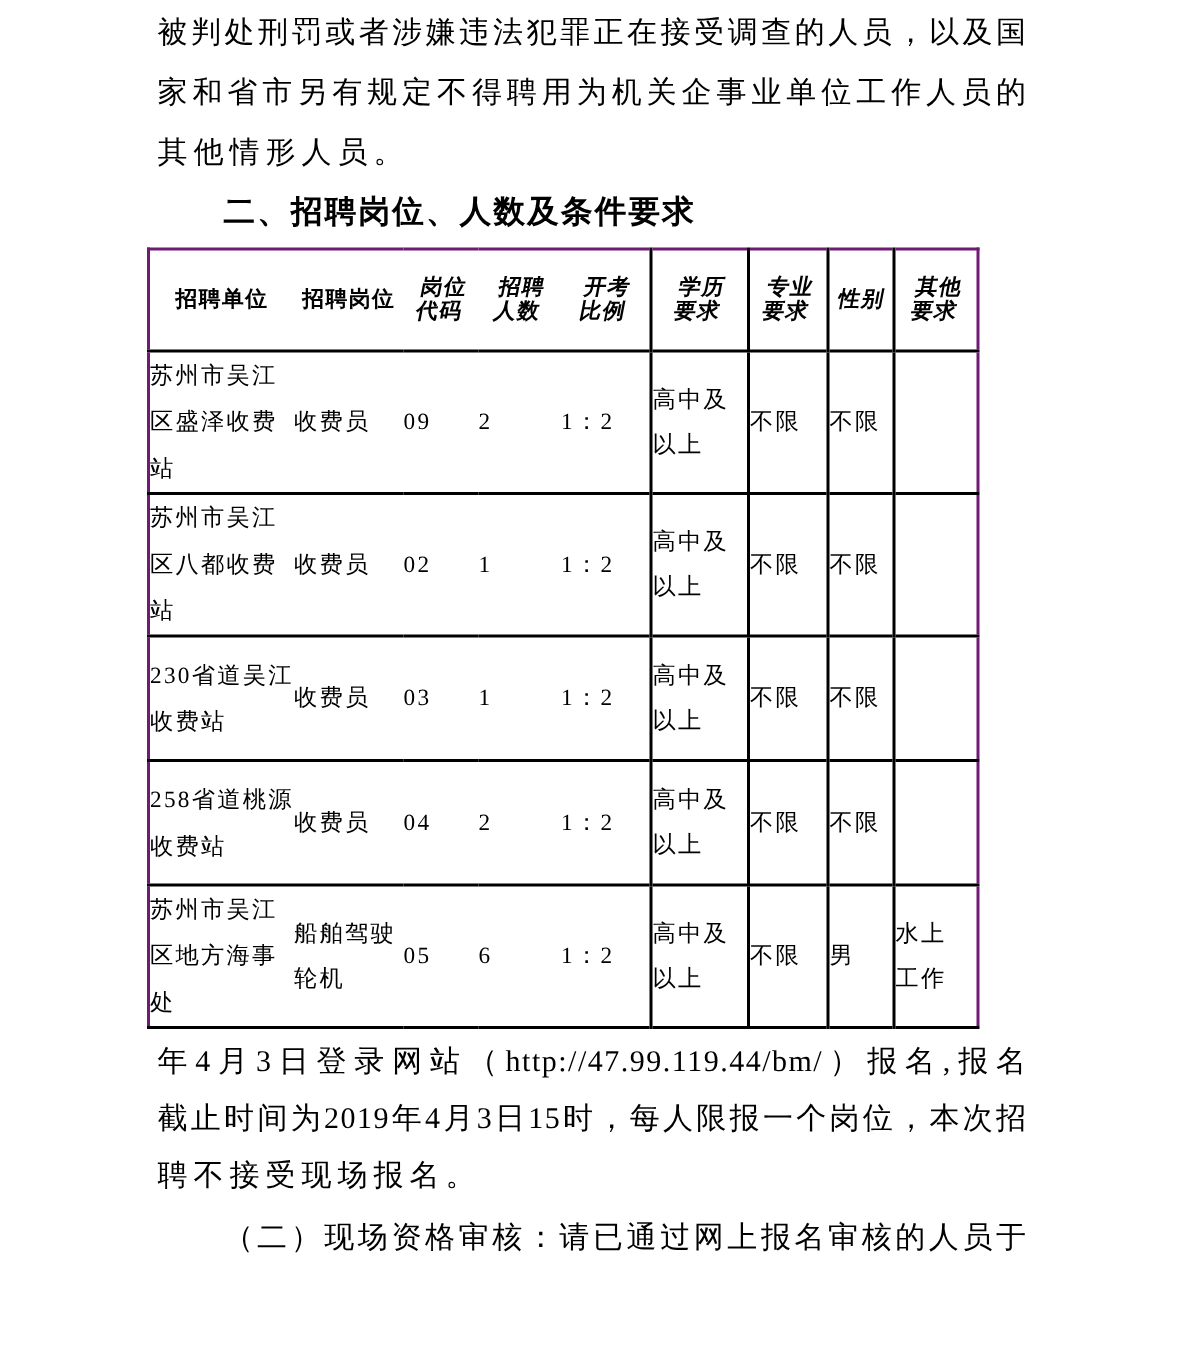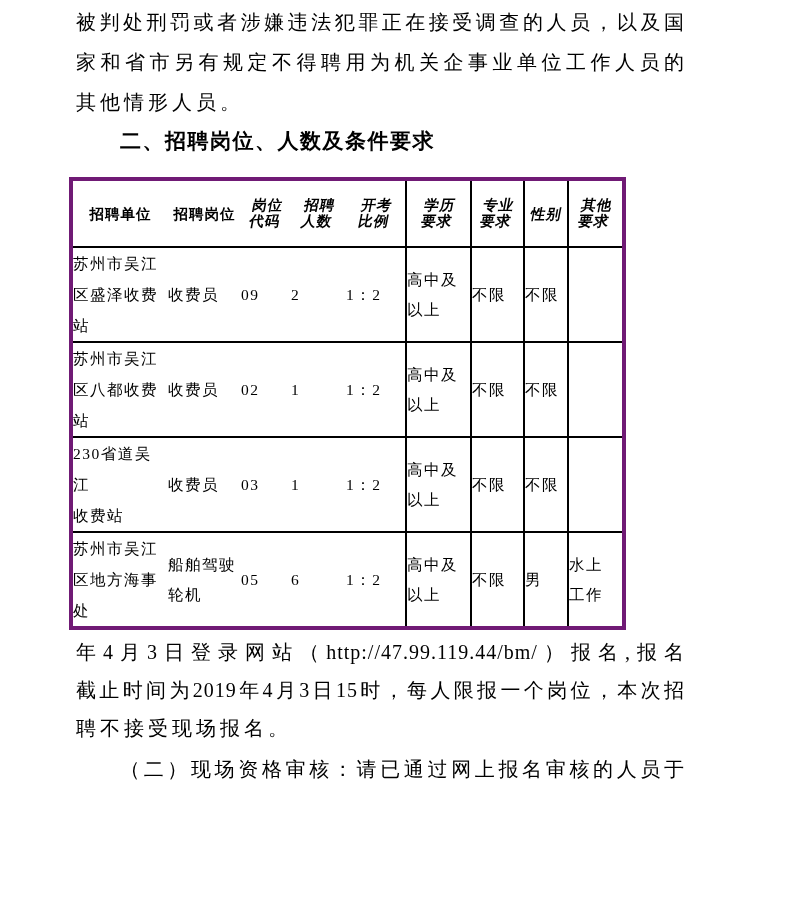--- a/index.html
+++ b/index.html
@@ -1,39 +1,39 @@
 <!DOCTYPE html>
 <html><head>
 <meta charset="utf-8">
 <style>
   html,body { margin:0; padding:0; background:#ffffff; }
   body {
     width:800px; height:910px; overflow:hidden;
     color:#000000;
     font-family:"Liberation Serif","DejaVu Serif",serif;
   }
-  .page { box-sizing:border-box; width:800px; height:910px; padding:2px 115px 0 76px; }
+  .page { box-sizing:border-box; width:800px; height:910px; padding:2px 115px 0 105px; }
 
   
   .para .line { font-size:20px; line-height:40px; letter-spacing:4px; white-space:nowrap; }
   .para .line.j { text-align:justify; text-align-last:justify; white-space:normal; letter-spacing:1px; }
   .para .line.ind { text-indent:44px; }
   .para.below .line { line-height:38px; }
   .para.below { margin-top:3px; }
 
   .heading {
     font-family:Liberation Serif, serif;
     font-weight:bold; font-size:21px; line-height:38px;
     text-indent:44px; letter-spacing:1.5px; white-space:nowrap;
   }
 
   table.recruit {
     border-collapse:collapse; table-layout:fixed;
-    width:553px; margin-left:-7px; margin-top:17px;
-    border:4px solid #701a75;
+    width:553px; margin-left:-7px; margin-top:5px;
+    border:2px solid #701a75;
   }
   table.recruit tr { border-bottom:2px solid #000; }
   table.recruit th, table.recruit td { padding:0; vertical-align:middle; }
   table.recruit .c5, table.recruit .c6, table.recruit .c7, table.recruit .c8 { border-left:2px solid #000; }
 
   tr.hrow { height:68px; }
   tr.brow { height:83px; }
 
   th { font-weight:bold; text-align:center; }
   .hwrap { display:inline-block; font-size:14.5px; letter-spacing:1px; font-weight:bold; }
@@ -125,20 +125,33 @@
           <td class="c2">03</td>
           <td class="c3">1</td>
           <td class="c4">1：2</td>
           <td class="c5">高中及
 以上</td>
           <td class="c6">不限</td>
           <td class="c7">不限</td>
           <td class="c8"></td>
         </tr>
         <tr class="brow">
+          <td class="c0">258省道桃源
+收费站</td>
+          <td class="c1">收费员</td>
+          <td class="c2">04</td>
+          <td class="c3">2</td>
+          <td class="c4">1：2</td>
+          <td class="c5">高中及
+以上</td>
+          <td class="c6">不限</td>
+          <td class="c7">不限</td>
+          <td class="c8"></td>
+        </tr>
+        <tr class="brow">
           <td class="c0">苏州市吴江
 区地方海事
 处</td>
           <td class="c1">船舶驾驶
 轮机</td>
           <td class="c2">05</td>
           <td class="c3">6</td>
           <td class="c4">1：2</td>
           <td class="c5">高中及
 以上</td>

